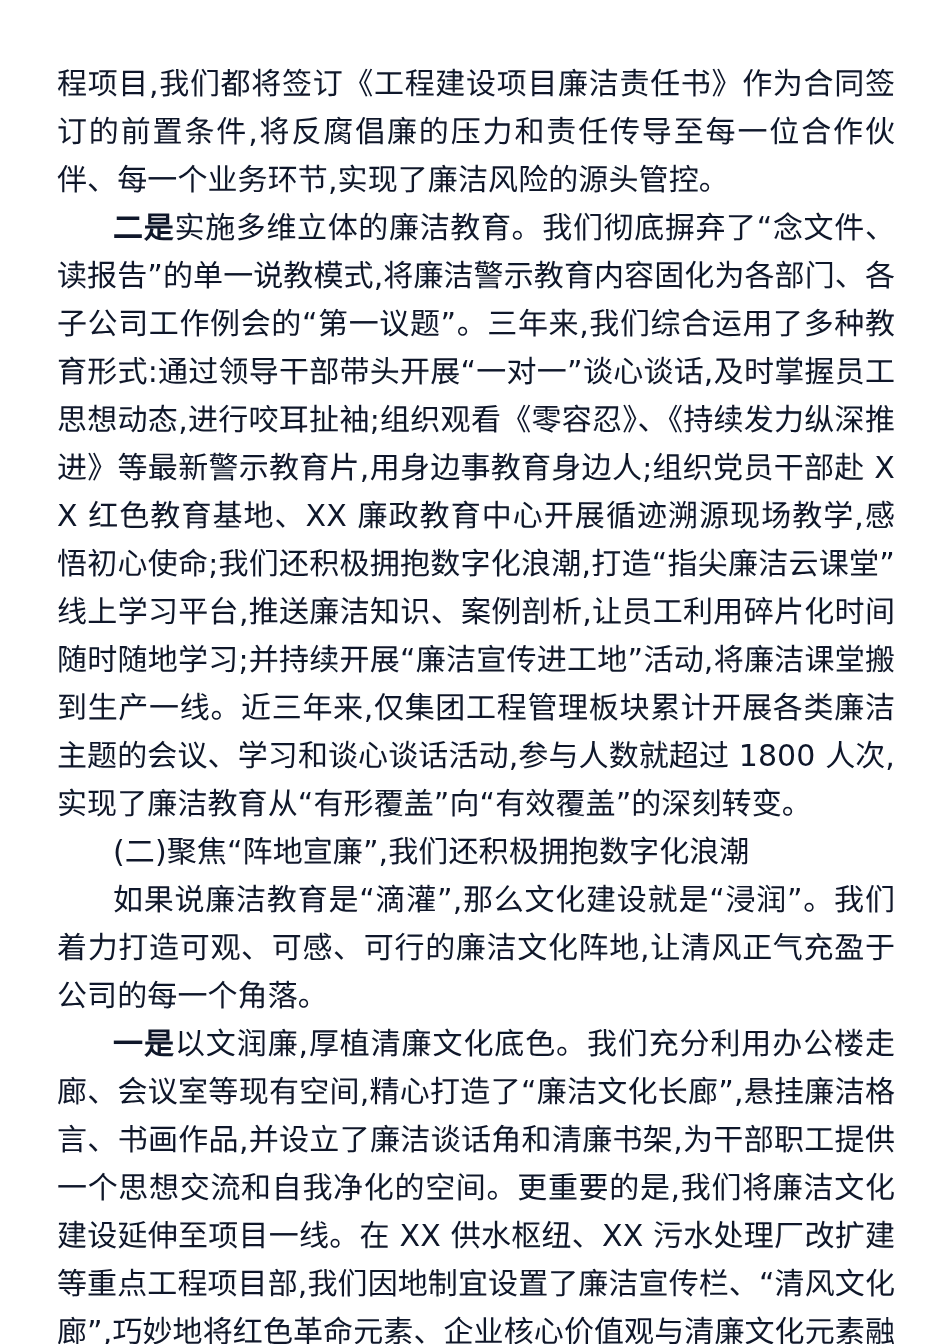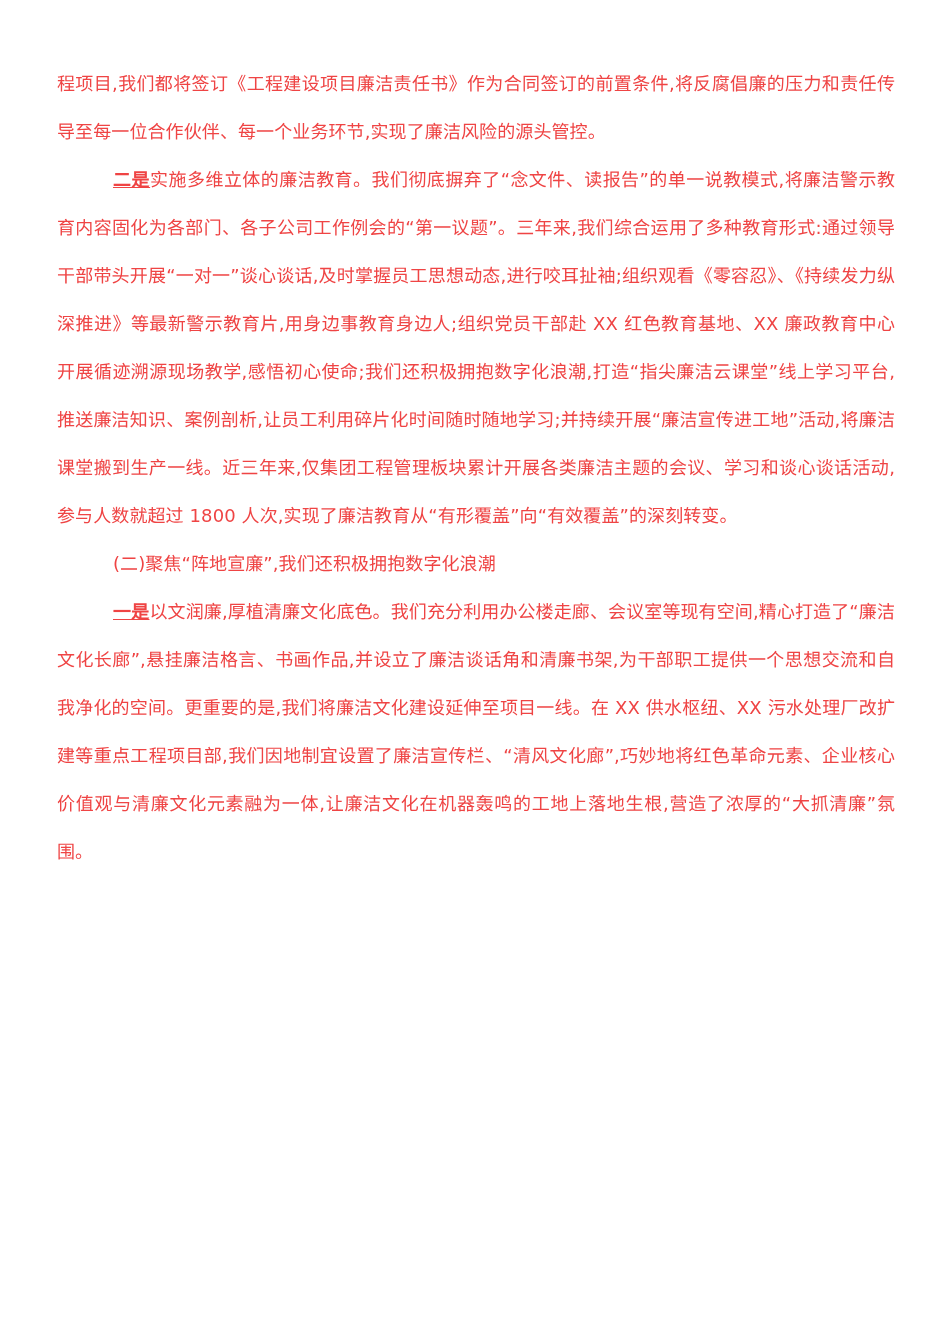--- a/index.html
+++ b/index.html
@@ -22,39 +22,38 @@
     background: #ffffff;
     padding: 60px 55px 0 57px;
     position: relative;
   }
   .doc-body {
     width: 838px;
   }
   p.para {
     margin: 0;
     padding: 0;
-    font-size: 18px;
+    font-size: 30px;
     line-height: 48px;
     text-align: justify;
     text-justify: inter-character;
     letter-spacing: 0.1px;
     word-break: break-all;
-    color: #ef4444;
+    color: #0f172a;
     font-weight: 400;
   }
   p.indent {
     text-indent: 56px;
   }
   p.noindent {
     text-indent: 0;
   }
   .lead {
     font-weight: 700;
     letter-spacing: 0.2px;
-    text-decoration: underline;
   }
   .para span.run {
     font-weight: inherit;
   }
 </style>
 </head>
 <body>
 
 <div class="page">
   <div class="doc-body">
@@ -64,19 +63,22 @@
     </p>
 
     <p class="para indent">
       <span class="lead">二是</span><span class="run">实施多维立体的廉洁教育。我们彻底摒弃了“念文件、读报告”的单一说教模式,将廉洁警示教育内容固化为各部门、各子公司工作例会的“第一议题”。三年来,我们综合运用了多种教育形式:通过领导干部带头开展“一对一”谈心谈话,及时掌握员工思想动态,进行咬耳扯袖;组织观看《零容忍》、《持续发力纵深推进》等最新警示教育片,用身边事教育身边人;组织党员干部赴 XX 红色教育基地、XX 廉政教育中心开展循迹溯源现场教学,感悟初心使命;我们还积极拥抱数字化浪潮,打造“指尖廉洁云课堂”线上学习平台,推送廉洁知识、案例剖析,让员工利用碎片化时间随时随地学习;并持续开展“廉洁宣传进工地”活动,将廉洁课堂搬到生产一线。近三年来,仅集团工程管理板块累计开展各类廉洁主题的会议、学习和谈心谈话活动,参与人数就超过 1800 人次,实现了廉洁教育从“有形覆盖”向“有效覆盖”的深刻转变。</span>
     </p>
 
     <p class="para indent">
       <span class="run">(二)聚焦“阵地宣廉”,我们还积极拥抱数字化浪潮</span>
     </p>
 
+    <p class="para indent">
+      <span class="run">如果说廉洁教育是“滴灌”,那么文化建设就是“浸润”。我们着力打造可观、可感、可行的廉洁文化阵地,让清风正气充盈于公司的每一个角落。</span>
+    </p>
 
     <p class="para indent">
       <span class="lead">一是</span><span class="run">以文润廉,厚植清廉文化底色。我们充分利用办公楼走廊、会议室等现有空间,精心打造了“廉洁文化长廊”,悬挂廉洁格言、书画作品,并设立了廉洁谈话角和清廉书架,为干部职工提供一个思想交流和自我净化的空间。更重要的是,我们将廉洁文化建设延伸至项目一线。在 XX 供水枢纽、XX 污水处理厂改扩建等重点工程项目部,我们因地制宜设置了廉洁宣传栏、“清风文化廊”,巧妙地将红色革命元素、企业核心价值观与清廉文化元素融为一体,让廉洁文化在机器轰鸣的工地上落地生根,营造了浓厚的“大抓清廉”氛围。</span>
     </p>
 
   </div>
 </div>
 
 </body></html>

